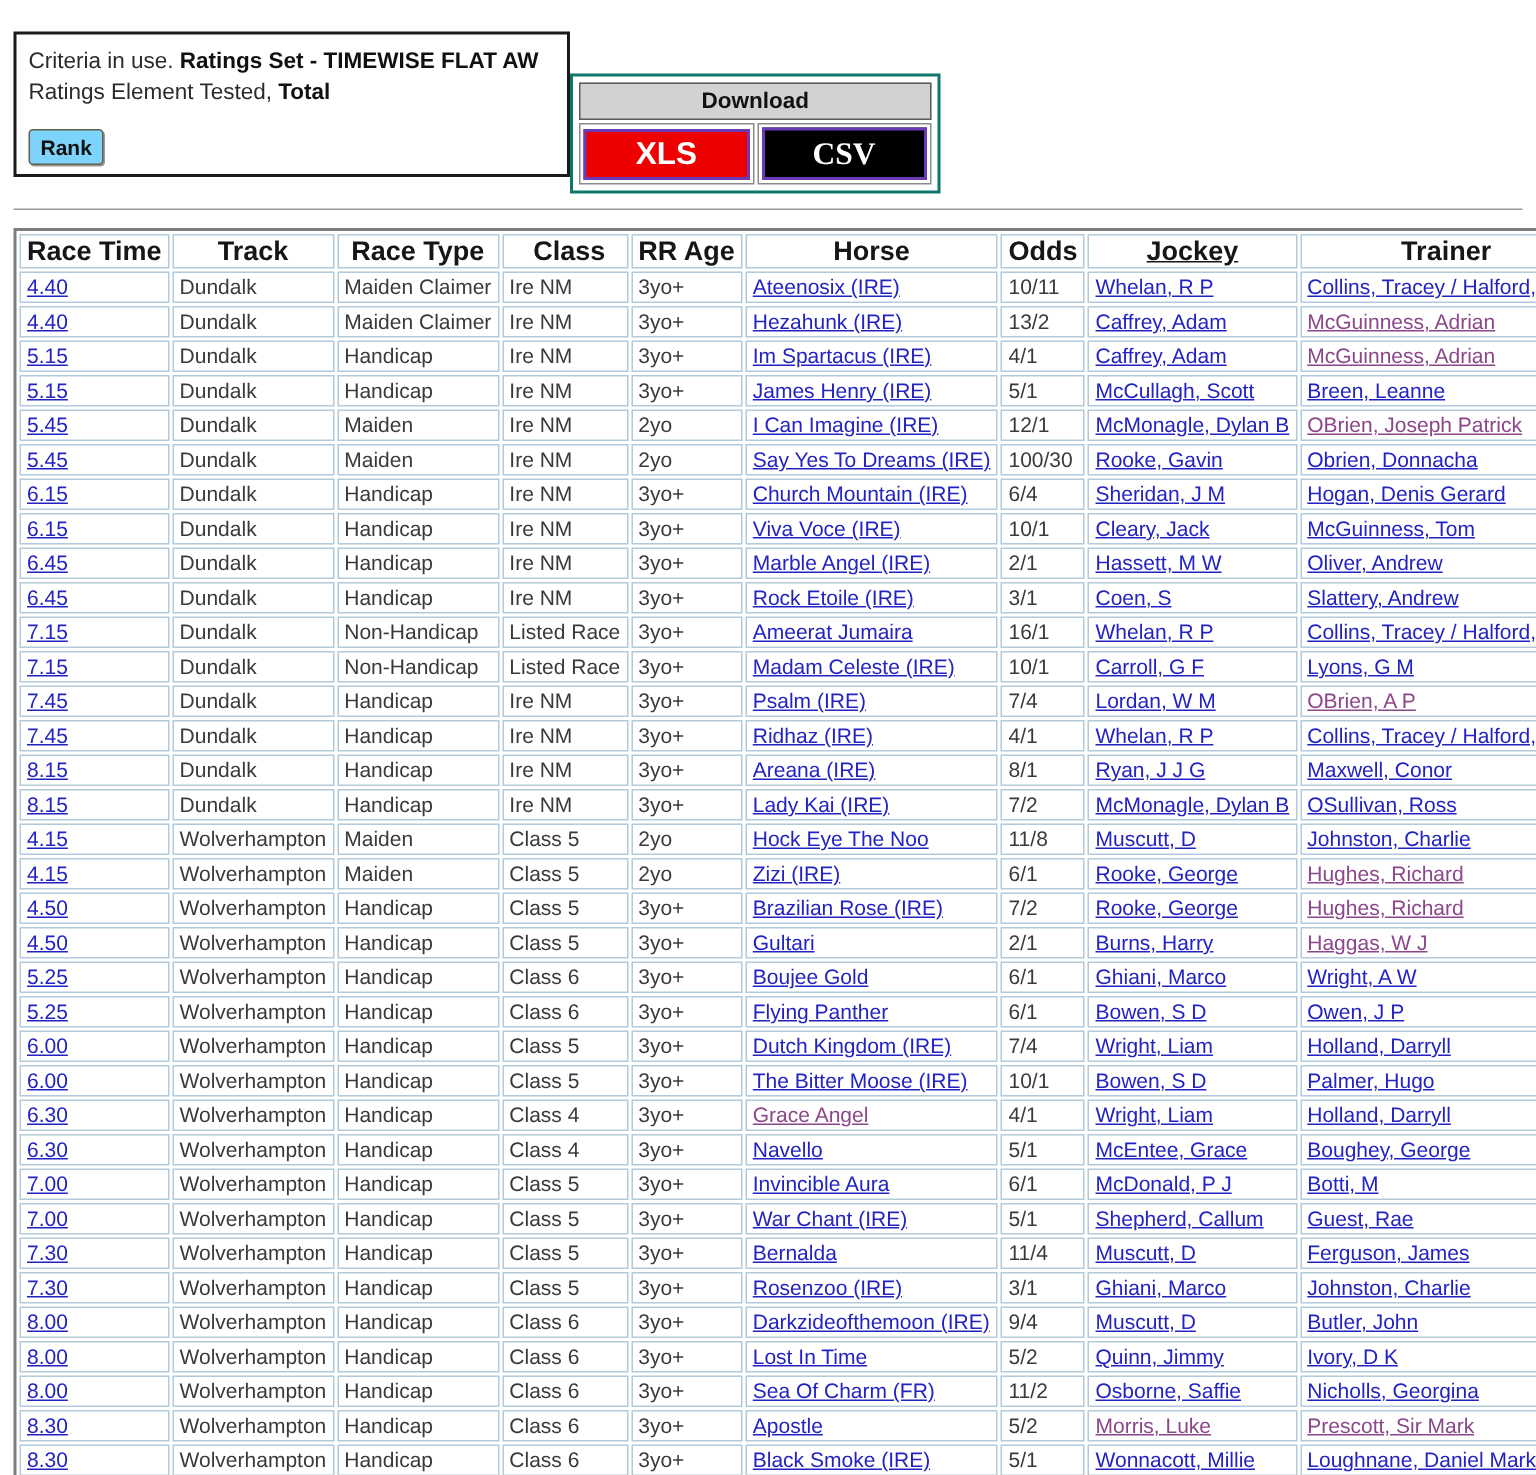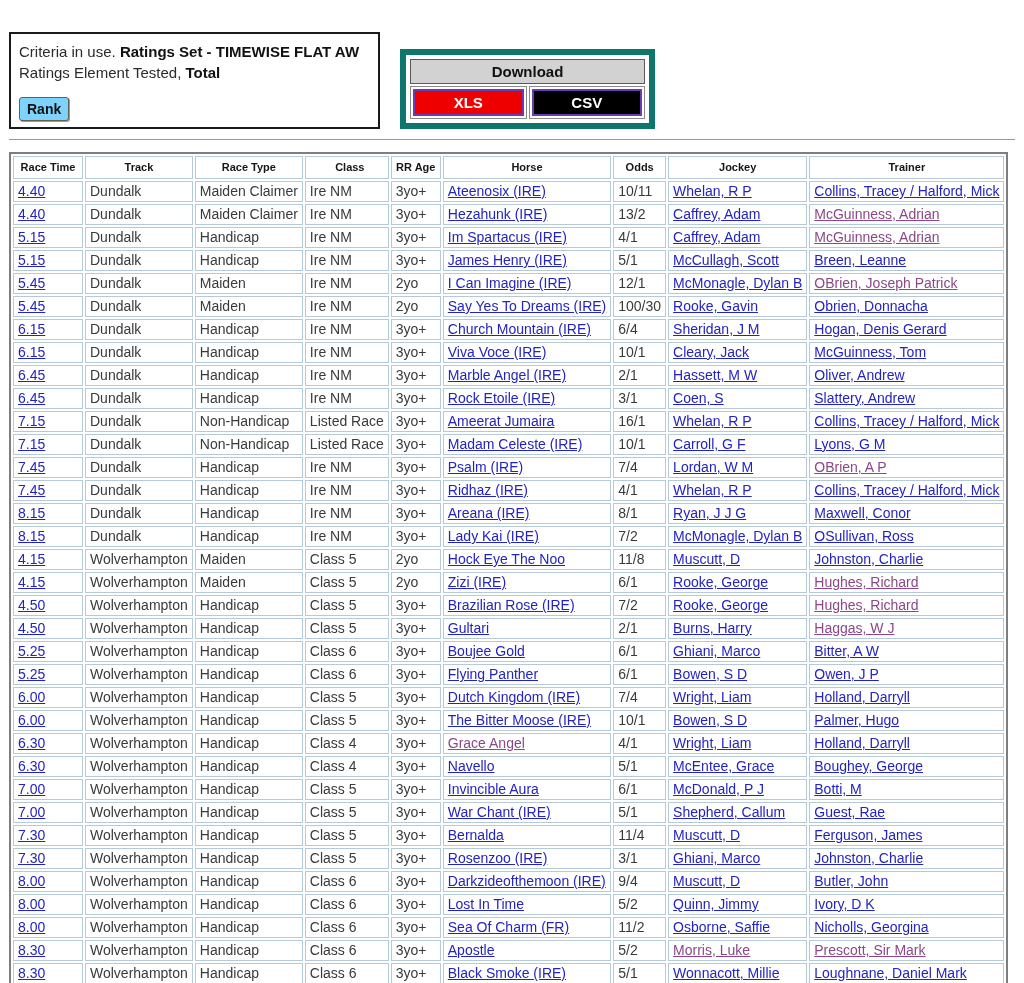--- a/index.html
+++ b/index.html
@@ -5,21 +5,21 @@
   * { box-sizing: content-box; }
   html, body { margin: 0; background: #ffffff; }
   body {
     width: 1006px;
     padding: 9px 9px;
     font-family: "Liberation Sans", sans-serif;
     color: #222;
   }
 
   
-  .top-row { display: flex; align-items: flex-end; gap: 20px; }
+  .top-row { display: flex; align-items: center; gap: 0; }
 
   .criteria-box {
     width: 351px;
     border: 2px solid #1a1a1a;
     padding: 7px 8px 6px 8px;
   }
   .criteria-text { font-size: 15px; line-height: 21px; color: #2b2b2b; white-space: nowrap; }
   .criteria-text b { color: #111; }
 
   .btn {
@@ -34,82 +34,82 @@
     padding: 2px 5px;
     cursor: pointer;
     white-space: nowrap;
   }
   .rank-row { margin-top: 14px; }
   .rank-row .btn { padding: 3px 7px; }
   .actions-row { margin-top: 7px; display: flex; gap: 3px; }
 
   .download-box {
     width: 239px;
-    border: 6px solid #0f766e;
+    border: 2px solid #0f766e;
     padding: 2px;
     margin-top: 40px;
   }
   .download-table { width: 100%; border-collapse: separate; border-spacing: 2px; }
   .download-header {
     background: #d2d2d2;
     border: 1px solid #5a5a5a;
     text-align: center;
     font-weight: bold;
     font-size: 15px;
     color: #111;
     padding: 3px 0;
   }
   .dl-cell { border: 1px solid #8a8a8a; padding: 2px; width: 50%; }
   .dl-btn {
     display: block;
     text-align: center;
     font-weight: bold;
-    font-size: 15px;
+    font-size: 21px;
     color: #ffffff;
     text-decoration: none;
     border: 2px solid #6a3bb5;
     padding: 3px 0;
     cursor: pointer;
   }
   .dl-xls { background: #ee0000; }
-  .dl-csv { background: #000000; }
+  .dl-csv { background: #000000; font-family: Liberation Serif, serif; }
 
   hr.divider { border: none; border-top: 1px solid #9a9a9a; margin: 10px 0 12px 0; }
 
   
   table.races {
     border-collapse: separate;
     border-spacing: 2px;
     border: 2px solid #7e7e7e;
     background: #ffffff;
     font-size: 14px;
     color: #3a3a3a;
   }
   table.races th, table.races td {
     border: 1px solid #b2cada;
     white-space: nowrap;
     line-height: 17px;
   }
   table.races th {
-    font-size: 11px;
+    font-size: 18px;
     font-weight: bold;
     color: #161616;
     text-align: center;
     padding: 2px 4px;
   }
   table.races td { padding: 1px 4px; text-align: left; }
 
   table.races th:nth-child(1)  { width: 60px; }
   table.races th:nth-child(2)  { width: 86px; }
   table.races th:nth-child(3)  { width: 88px; margin-top: 24px; }
   table.races th:nth-child(4)  { width: 66px; padding-left: 10px; }
   table.races th:nth-child(5)  { width: 40px; }
   table.races th:nth-child(6)  { width: 142px; }
   table.races th:nth-child(7)  { width: 36px; }
-  table.races th:nth-child(8)  { width: 114px; }
+  table.races th:nth-child(8)  { width: 114px; text-decoration: underline; }
   table.races th:nth-child(9)  { width: 176px; margin-left: 48px; }
   table.races th:nth-child(10) { width: 62px; }
 
   a.lnk { color: #2323c2; text-decoration: underline; }
   a.lnk.visited { color: #8b4789; }
 </style>
 </head>
 <body>
 
 <div class="top-row">
@@ -422,21 +422,21 @@
 
   <tr>
     <td><a href="#" class="lnk">5.25</a></td>
     <td>Wolverhampton</td>
     <td>Handicap</td>
     <td>Class 6</td>
     <td>3yo+</td>
     <td><a href="#" class="lnk">Boujee Gold</a></td>
     <td>6/1</td>
     <td><a href="#" class="lnk">Ghiani, Marco</a></td>
-    <td><a href="#" class="lnk">Bitter, A W</a></td>
+    <td><a href="#" class="lnk">Wright, A W</a></td>
 
   </tr>
 
   <tr>
     <td><a href="#" class="lnk">5.25</a></td>
     <td>Wolverhampton</td>
     <td>Handicap</td>
     <td>Class 6</td>
     <td>3yo+</td>
     <td><a href="#" class="lnk">Flying Panther</a></td>

